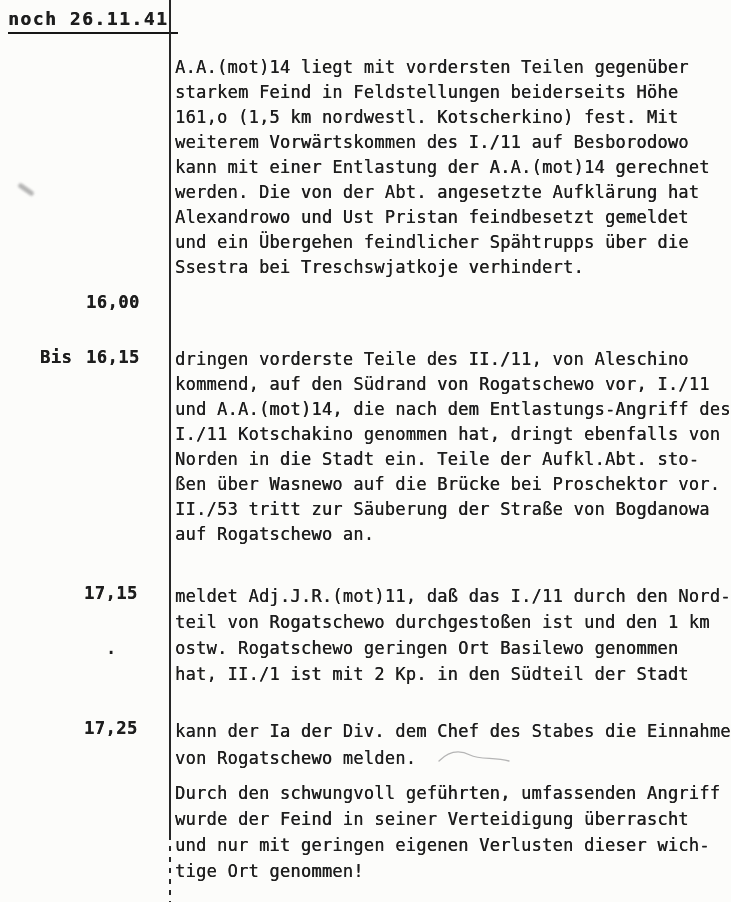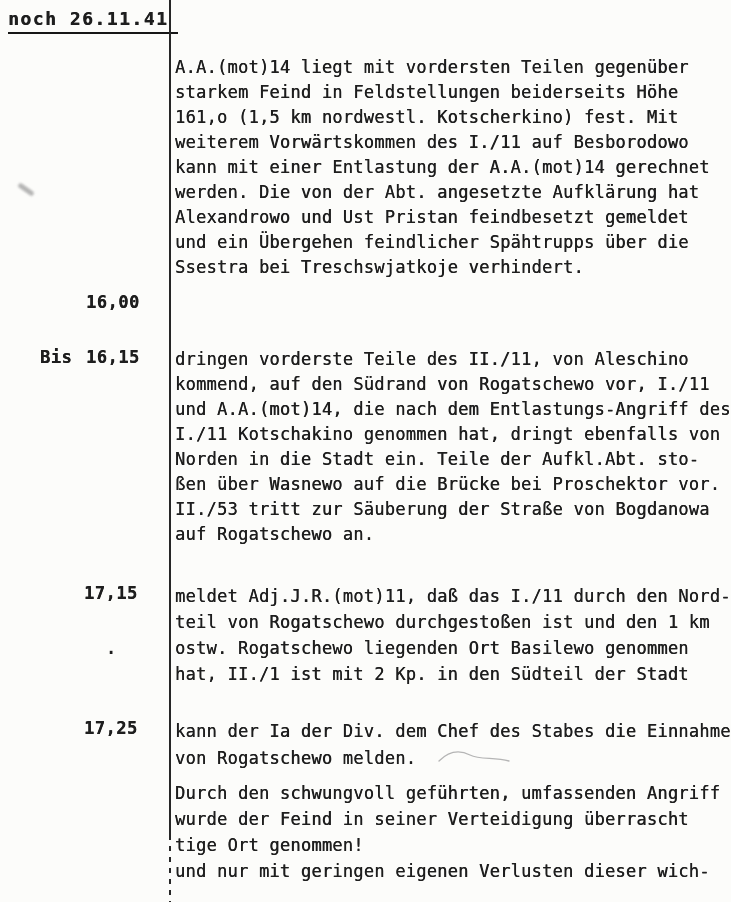--- a/index.html
+++ b/index.html
@@ -95,30 +95,30 @@
     <div class="line">Norden in die Stadt ein. Teile der Aufkl.Abt. sto-</div>
     <div class="line">ßen über Wasnewo auf die Brücke bei Proschektor vor.</div>
     <div class="line">II./53 tritt zur Säuberung der Straße von Bogdanowa</div>
     <div class="line">auf Rogatschewo an.</div>
   </div>
 
   <div class="time" style="left:84px;top:583px">17,15</div>
   <div class="lines lh26" style="top:583px">
     <div class="line">meldet Adj.J.R.(mot)11, daß das I./11 durch den Nord-</div>
     <div class="line">teil von Rogatschewo durchgestoßen ist und den 1 km</div>
-    <div class="line">ostw. Rogatschewo liegenden Ort Basilewo genommen</div>
+    <div class="line">ostw. Rogatschewo geringen Ort Basilewo genommen</div>
     <div class="line">hat, II./1 ist mit 2 Kp. in den Südteil der Stadt</div>
   </div>
 
   <div class="time" style="left:84px;top:718px">17,25</div>
   <div class="lines lh27" style="top:718px">
     <div class="line">kann der Ia der Div. dem Chef des Stabes die Einnahme</div>
     <div class="line">von Rogatschewo melden.</div>
   </div>
 
   <div class="lines lh26" style="top:780px">
     <div class="line">Durch den schwungvoll geführten, umfassenden Angriff</div>
     <div class="line">wurde der Feind in seiner Verteidigung überrascht</div>
+    <div class="line">und nur mit geringen eigenen Verlusten dieser wich-</div>
     <div class="line">tige Ort genommen!</div>
-    <div class="line">und nur mit geringen eigenen Verlusten dieser wich-</div>
   </div>
 
 </div>
 
 </body></html>

